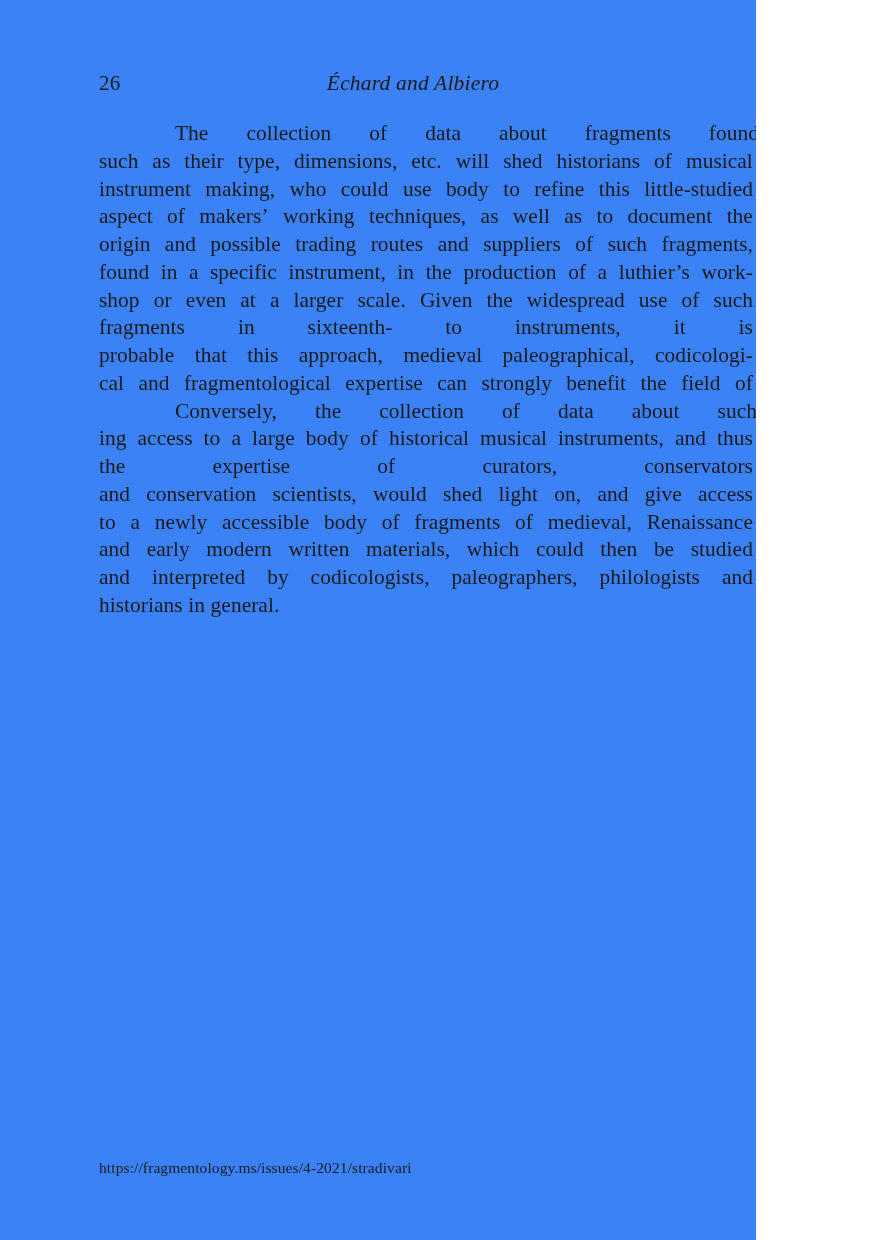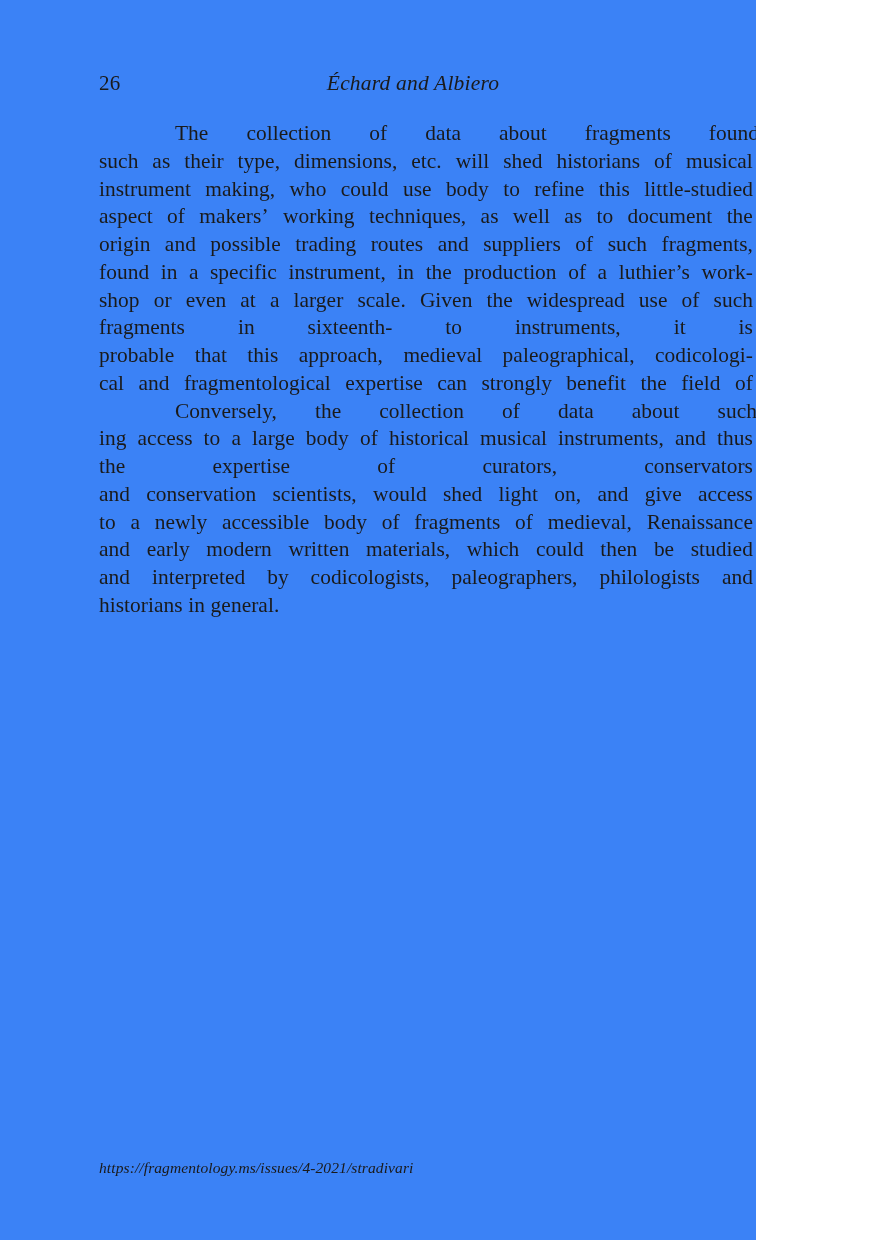--- a/index.html
+++ b/index.html
@@ -89,21 +89,20 @@
     content: "";
     display: inline-block;
     width: 38px;
     flex: 0 0 38px;
   }
   
   .footer {
     position: absolute;
     left: 99px;
     top: 1157px;
-    font-style: italic;
     font-size: 15.5px;
     line-height: 22px;
     letter-spacing: 0.1px;
     color: #1a1a1a;
     white-space: nowrap;
   }
 </style>
 </head>
 <body>
 

